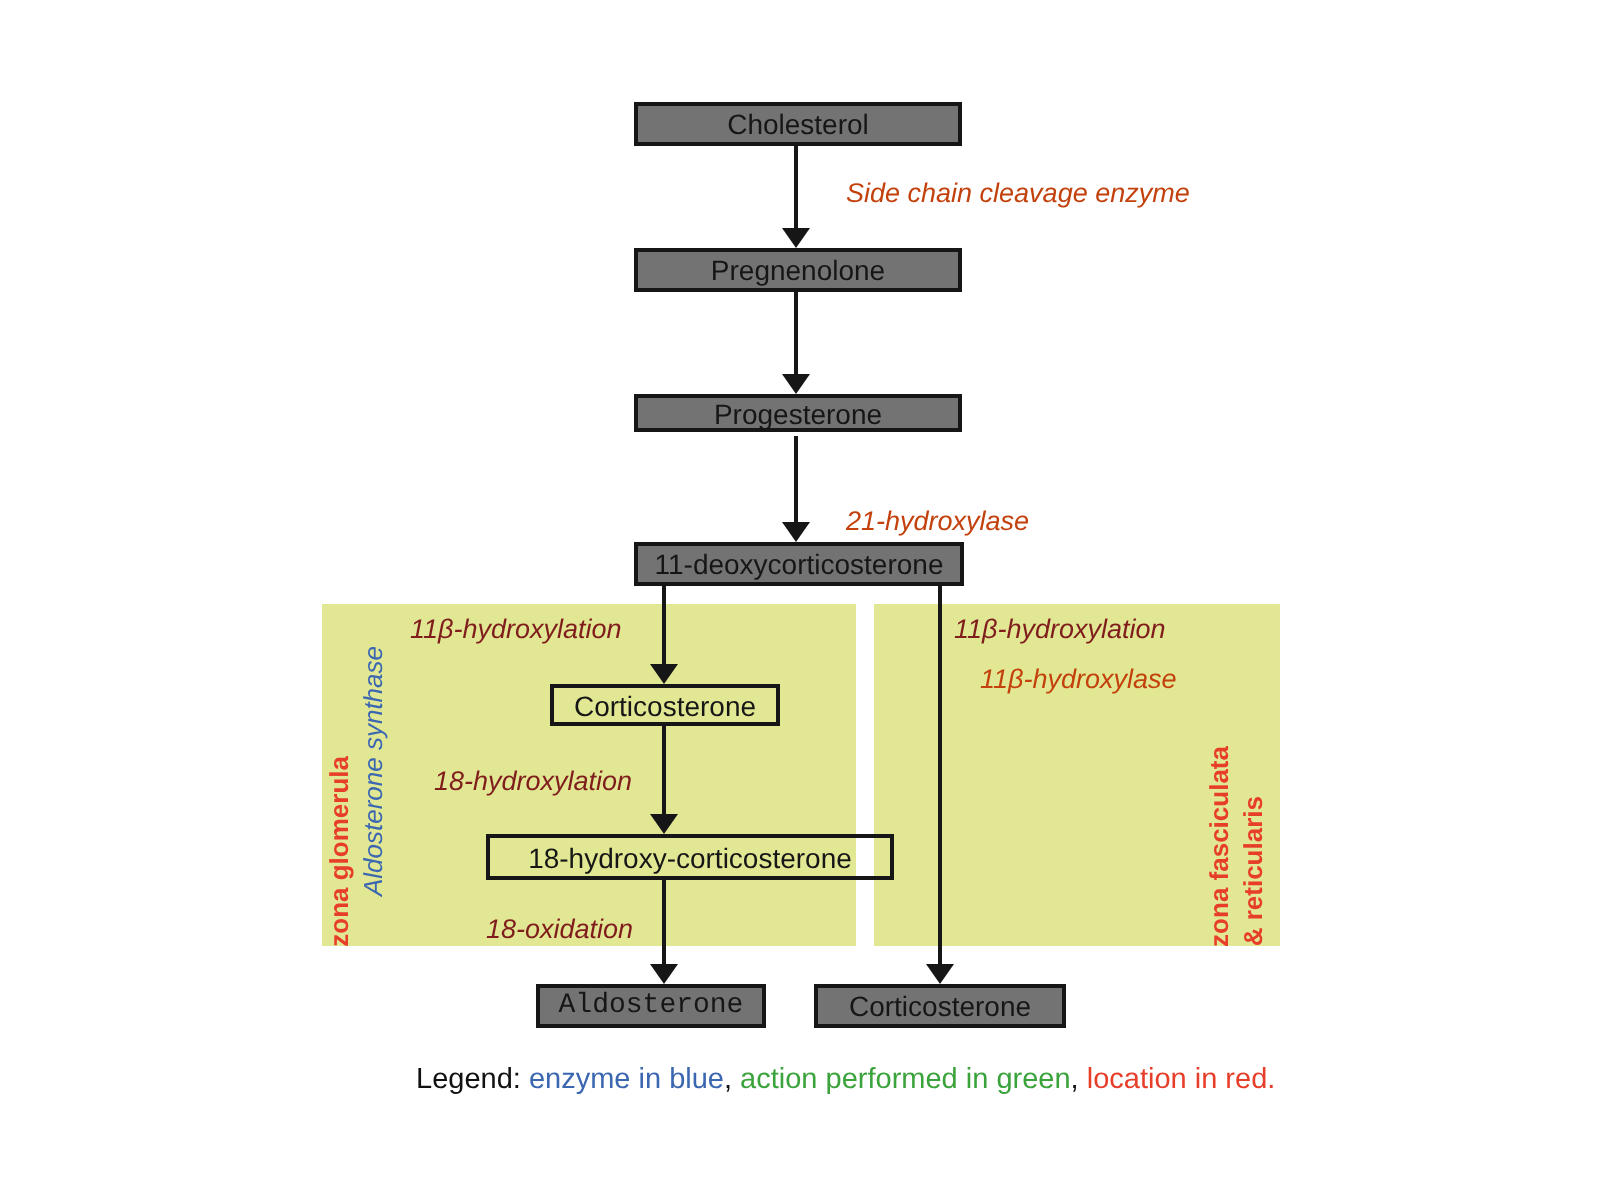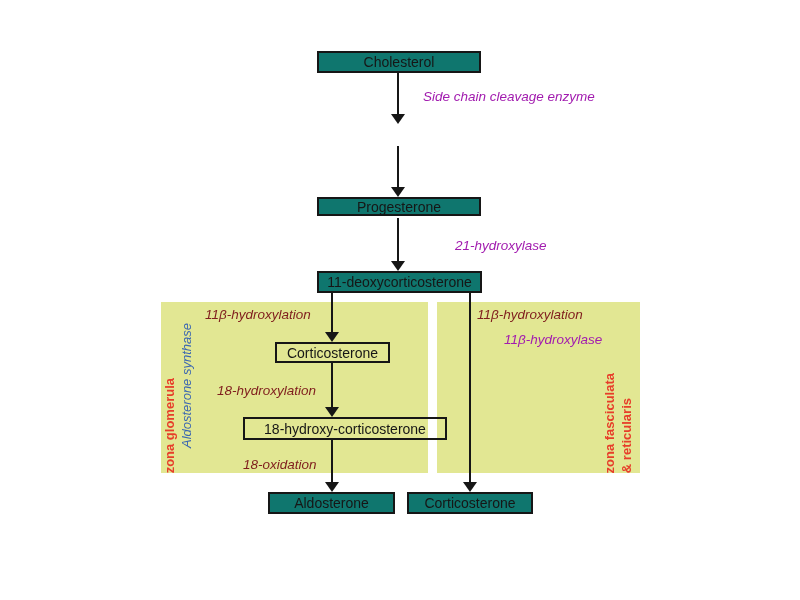--- a/index.html
+++ b/index.html
@@ -5,35 +5,35 @@
   html,body { margin:0; padding:0; background:#ffffff; }
   #stage {
     position:relative; width:800px; height:600px; background:#ffffff;
     font-family:"Liberation Sans", sans-serif; color:#111; overflow:hidden;
   }
   .panel {
     position:absolute; background:#e2e793;
   }
   .node {
     position:absolute; box-sizing:border-box; border:2px solid #161616;
-    background:#0f766e; display:flex; align-items:center; justify-content:center;
+    background:#737373; display:flex; align-items:center; justify-content:center;
     font-size:14px; color:#161616; white-space:nowrap;
   }
   .node.on-green { background:transparent; }
   .arrow {
     position:absolute; width:14px; display:flex; flex-direction:column; align-items:center;
   }
   .arrow-line { width:2px; flex:1; background:#161616; }
   .arrow-head {
     width:0; height:0;
     border-left:7px solid transparent; border-right:7px solid transparent;
     border-top:10px solid #161616;
   }
   .lbl { position:absolute; font-size:13.5px; font-style:italic; white-space:nowrap; line-height:16px; }
-  .lbl-blue { color:#a21caf; }
+  .lbl-blue { color:#c2410c; }
   .lbl-green { color:#7f1d1d; }
   .vtext {
     position:absolute; writing-mode:vertical-rl; transform:rotate(180deg);
     font-size:13px; white-space:nowrap; line-height:15px;
   }
   .v-red { color:#e73e2a; font-weight:bold; }
   .v-blue { color:#3b67b1; font-style:italic; }
   #legend { position:absolute; left:208px; top:532px; font-size:14.5px; white-space:nowrap; }
   #legend .blue { color:#3b67b1; }
   #legend .green { color:#3ba33c; }
@@ -43,20 +43,23 @@
 <body>
 
 <div id="stage">
 
   <div class="panel" style="left:161px; top:302px; width:267px; height:171px;"></div>
   <div class="panel" style="left:437px; top:302px; width:203px; height:171px;"></div>
 
   <div class="node" style="left:317px; top:51px; width:164px; height:22px;">
     <span>Cholesterol</span>
   </div>
+  <div class="node" style="left:317px; top:124px; width:164px; height:22px;">
+    <span>Pregnenolone</span>
+  </div>
   <div class="node" style="left:317px; top:197px; width:164px; height:19px;">
     <span>Progesterone</span>
   </div>
   <div class="node" style="left:317px; top:271px; width:165px; height:22px;align-items:center;">
     <span>11-deoxycorticosterone</span>
   </div>
 
   <div class="arrow" style="left:391px; top:73px; height:51px;">
     <div class="arrow-line"></div>
     <div class="arrow-head"></div>
@@ -64,21 +67,21 @@
   <div class="arrow" style="left:391px; top:146px; height:51px;">
     <div class="arrow-line"></div>
     <div class="arrow-head"></div>
   </div>
   <div class="arrow" style="left:391px; top:218px; height:53px;">
     <div class="arrow-line"></div>
     <div class="arrow-head"></div>
   </div>
 
   <div class="lbl lbl-blue" style="left:423px; top:89px;">Side chain cleavage enzyme</div>
-  <div class="lbl lbl-blue" style="left:423px; top:238px;margin-left:32px;">21-hydroxylase</div>
+  <div class="lbl lbl-blue" style="left:423px; top:253px;">21-hydroxylase</div>
 
   <div class="arrow" style="left:325px; top:293px; height:49px;">
     <div class="arrow-line"></div>
     <div class="arrow-head"></div>
   </div>
   <div class="lbl lbl-green" style="left:205px; top:307px;">11β-hydroxylation</div>
 
   <div class="node on-green" style="left:275px; top:342px; width:115px; height:21px;">
     <span>Corticosterone</span>
   </div>
@@ -92,35 +95,41 @@
   <div class="node on-green" style="left:243px; top:417px; width:204px; height:23px;">
     <span>18-hydroxy-corticosterone</span>
   </div>
 
   <div class="arrow" style="left:325px; top:440px; height:52px;">
     <div class="arrow-line"></div>
     <div class="arrow-head"></div>
   </div>
   <div class="lbl lbl-green" style="left:243px; top:457px;font-style:italic;">18-oxidation</div>
 
-  <div class="node" style="left:268px; top:492px; width:127px; height:22px;">
+  <div class="node" style="left:268px; top:492px; width:115px; height:22px;font-family:Liberation Mono, monospace;">
     <span>Aldosterone</span>
   </div>
 
   <div class="vtext v-red" style="left:162px; bottom:127px;">zona glomerula</div>
   <div class="vtext v-blue" style="left:179px; bottom:152px;">Aldosterone synthase</div>
 
   <div class="arrow" style="left:463px; top:293px; height:199px;">
     <div class="arrow-line"></div>
     <div class="arrow-head"></div>
   </div>
   <div class="lbl lbl-green" style="left:477px; top:307px;">11β-hydroxylation</div>
-  <div class="lbl lbl-blue" style="left:504px; top:332px;">11β-hydroxylase</div>
+  <div class="lbl lbl-blue" style="left:490px; top:332px;">11β-hydroxylase</div>
 
   <div class="node" style="left:407px; top:492px; width:126px; height:22px;">
     <span>Corticosterone</span>
   </div>
 
   <div class="vtext v-red" style="left:602px; bottom:127px;">zona fasciculata</div>
   <div class="vtext v-red" style="left:619px; bottom:127px;">&amp; reticularis</div>
 
+  <div id="legend">
+    <span>Legend:</span>
+    <span class="blue">enzyme in blue</span><span>,</span>
+    <span class="green">action performed in green</span><span>,</span>
+    <span class="red">location in red.</span>
+  </div>
 
 </div>
 
 </body></html>

